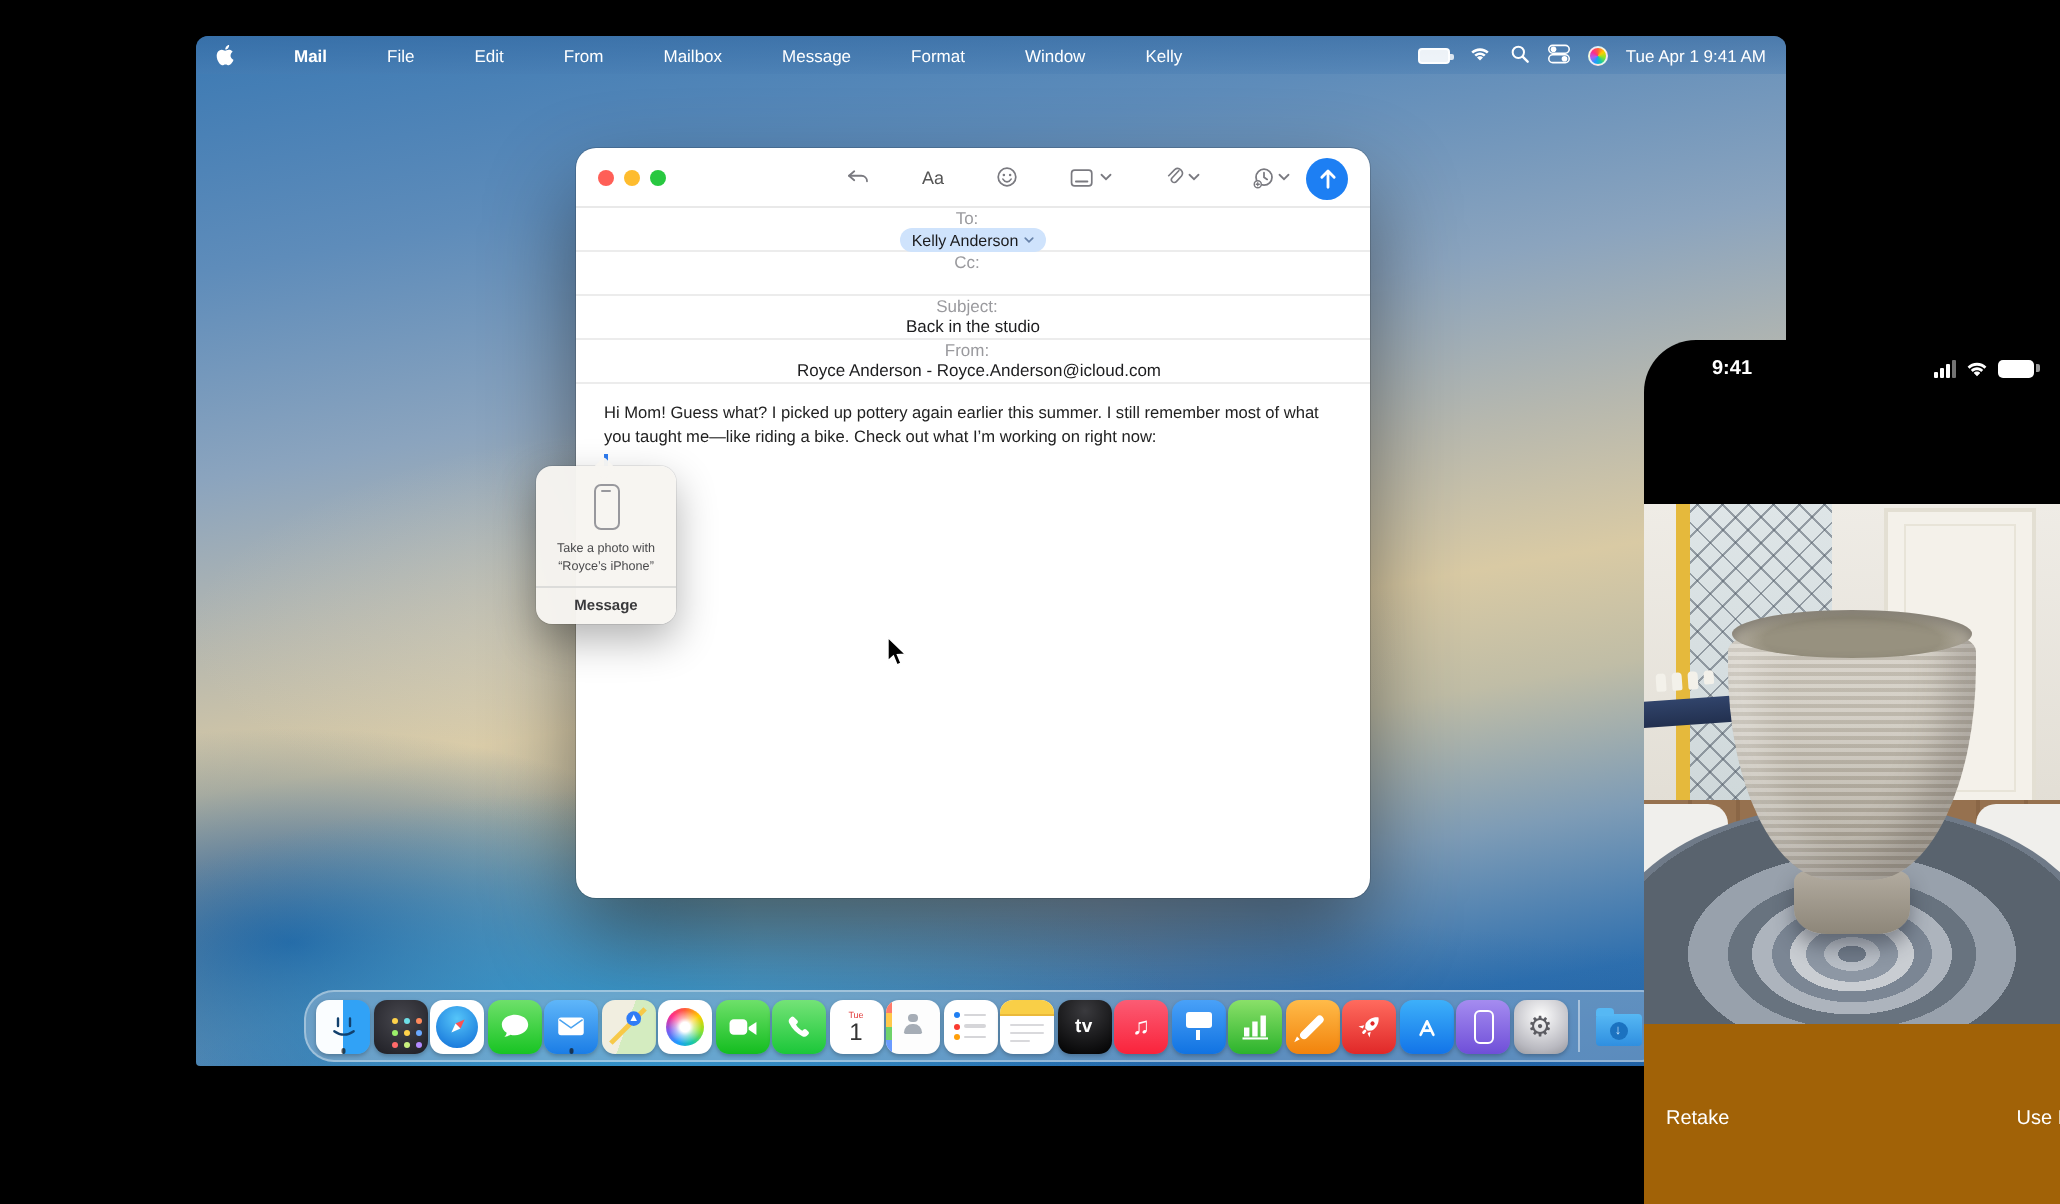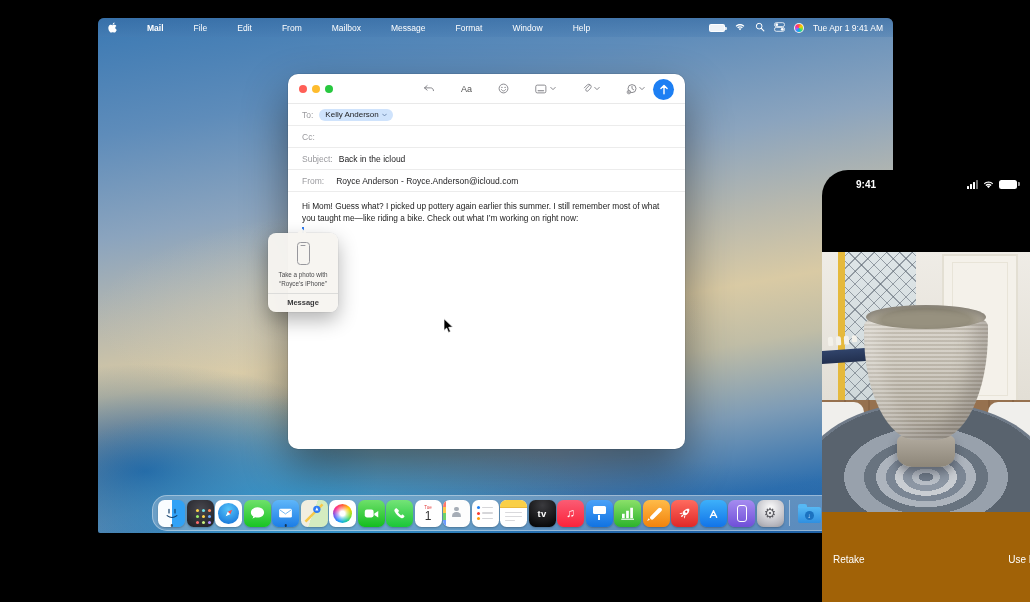--- a/index.html
+++ b/index.html
@@ -34,21 +34,21 @@
   .mailwin { position:absolute; left:190px; top:56px; width:397px; height:375px; background:#fff; border-radius:10px;
     box-shadow:0 20px 45px rgba(0,0,0,.45), 0 0 0 .5px rgba(0,0,0,.15); font-size:8.5px; color:#1d1d1f; }
   .titlebar { position:relative; height:30px; border-bottom:1px solid #e9e9e9; display:flex; align-items:center; padding:0 11px; }
   .lights { display:flex; gap:5px; }
   .light { width:8px; height:8px; border-radius:50%; }
   .light.red{ background:#ff5f57; } .light.yellow{ background:#febc2e; } .light.green{ background:#28c840; }
   .tools { position:absolute; left:135px; display:flex; align-items:center; gap:26px; color:#6e6e73; }
   .tbtn { display:flex; align-items:center; gap:1px; }
   .fmt { font-size:9px; color:#555; }
   .sendbtn { position:absolute; right:11px; top:5px; width:21px; height:21px; border-radius:50%; background:#1d7ff3; display:flex; align-items:center; justify-content:center; }
-  .frow { height:22px; display:flex; align-items:center; padding:0 14px; border-bottom:1px solid #ececec; }
+  .frow { height:22px; display:flex; align-items:center; padding:0 14px; border-bottom:1px solid #ececec;flex-direction:column; }
   .flabel { color:#9a9a9e; margin-right:6px; min-width:0; }
   .token { background:#cfe3fc; color:#1c1c1e; border-radius:7px; padding:1.5px 6px; font-size:8px; display:flex; align-items:center; gap:3px; }
   .token .chev svg { display:block; opacity:.7; }
   .fval { color:#1d1d1f; }
   .fval.from { margin-left:6px; }
   .mbody { position:relative; padding:9px 14px; line-height:1.4; font-size:8.3px; color:#222; height:255px; }
   .caret { position:absolute; left:14px; top:35px; width:1.5px; height:11px; background:#2f7cf0; }
 
   
   .popup { position:absolute; left:170px; top:215px; width:70px; background:rgba(247,245,241,.97); border-radius:8px;
@@ -181,21 +181,21 @@
             </svg>
         </span>
         <span class="mi active">Mail</span>
         <span class="mi">File</span>
         <span class="mi">Edit</span>
         <span class="mi">From</span>
         <span class="mi">Mailbox</span>
         <span class="mi">Message</span>
         <span class="mi">Format</span>
         <span class="mi">Window</span>
-        <span class="mi">Help</span>
+        <span class="mi">Kelly</span>
       </div>
       <div class="right">
         <span class="batt"></span>
         <span>
           <svg width="12" height="9" viewBox="0 0 16 12">
               <path d="M8 10.8 1.4 4.5C3.2 2.8 5.5 1.8 8 1.8s4.8 1 6.6 2.7L8 10.8z" fill="none"></path>
               <path d="M8 11 6 9c.5-.5 1.2-.8 2-.8s1.5.3 2 .8l-2 2zM4.2 7.2C5.2 6.2 6.5 5.6 8 5.6s2.8.6 3.8 1.6L10.6 8.4C9.9 7.8 9 7.4 8 7.4s-1.9.4-2.6 1L4.2 7.2zM2.2 5.2C3.7 3.7 5.7 2.8 8 2.8s4.3.9 5.8 2.4l-1.2 1.2C11.4 5.2 9.8 4.6 8 4.6s-3.4.6-4.6 1.8L2.2 5.2z" fill="#fff"></path>
             </svg>
         </span>
         <span>
@@ -285,21 +285,21 @@
                 <path d="M1 1.5 4 4.5 7 1.5" fill="none" stroke="#3c5a86" stroke-width="1.4" stroke-linecap="round"></path>
               </svg>
             </span>
         </span>
       </div>
       <div class="frow">
         <span class="flabel">Cc:</span>
       </div>
       <div class="frow">
         <span class="flabel">Subject:</span>
-        <span class="fval">Back in the icloud</span>
+        <span class="fval">Back in the studio</span>
       </div>
       <div class="frow">
         <span class="flabel">From:</span>
         <span class="fval from">Royce Anderson - Royce.Anderson@icloud.com</span>
       </div>
 
       <div class="mbody">
         <span>Hi Mom! Guess what? I picked up pottery again earlier this summer. I still remember most of what you taught me—like riding a bike. Check out what I’m working on right now:</span>
         <span class="caret"></span>
       </div>

